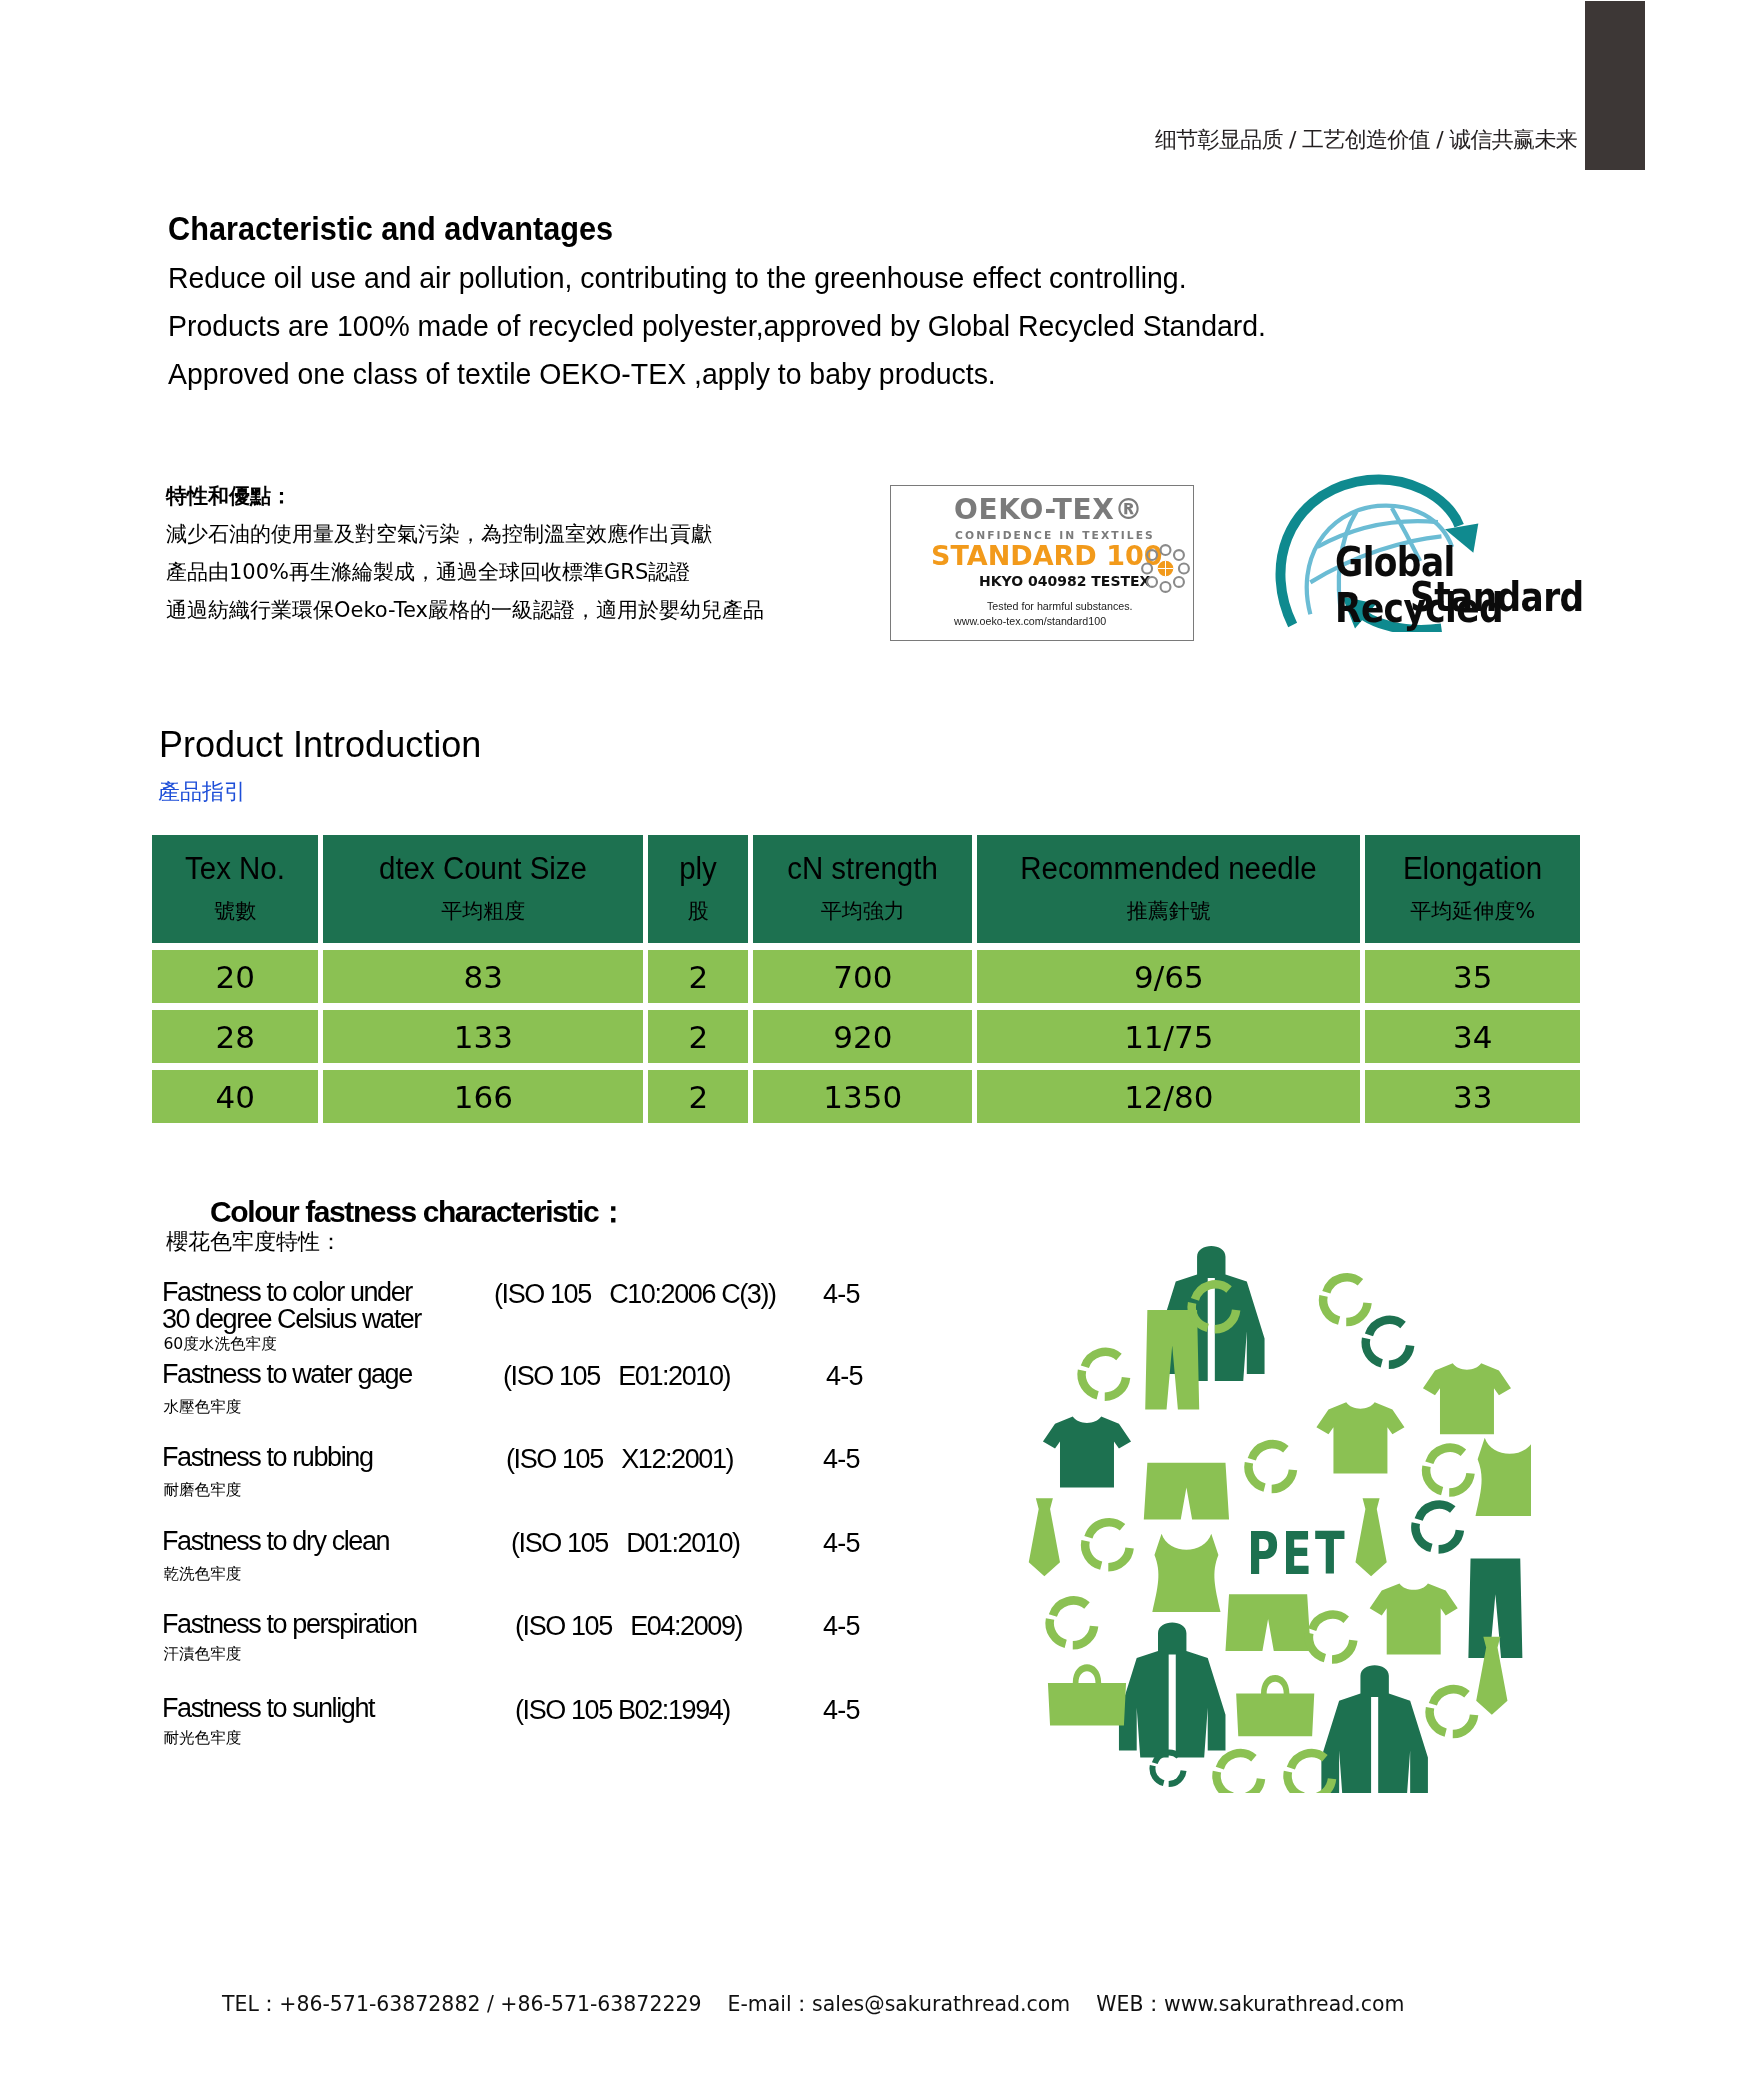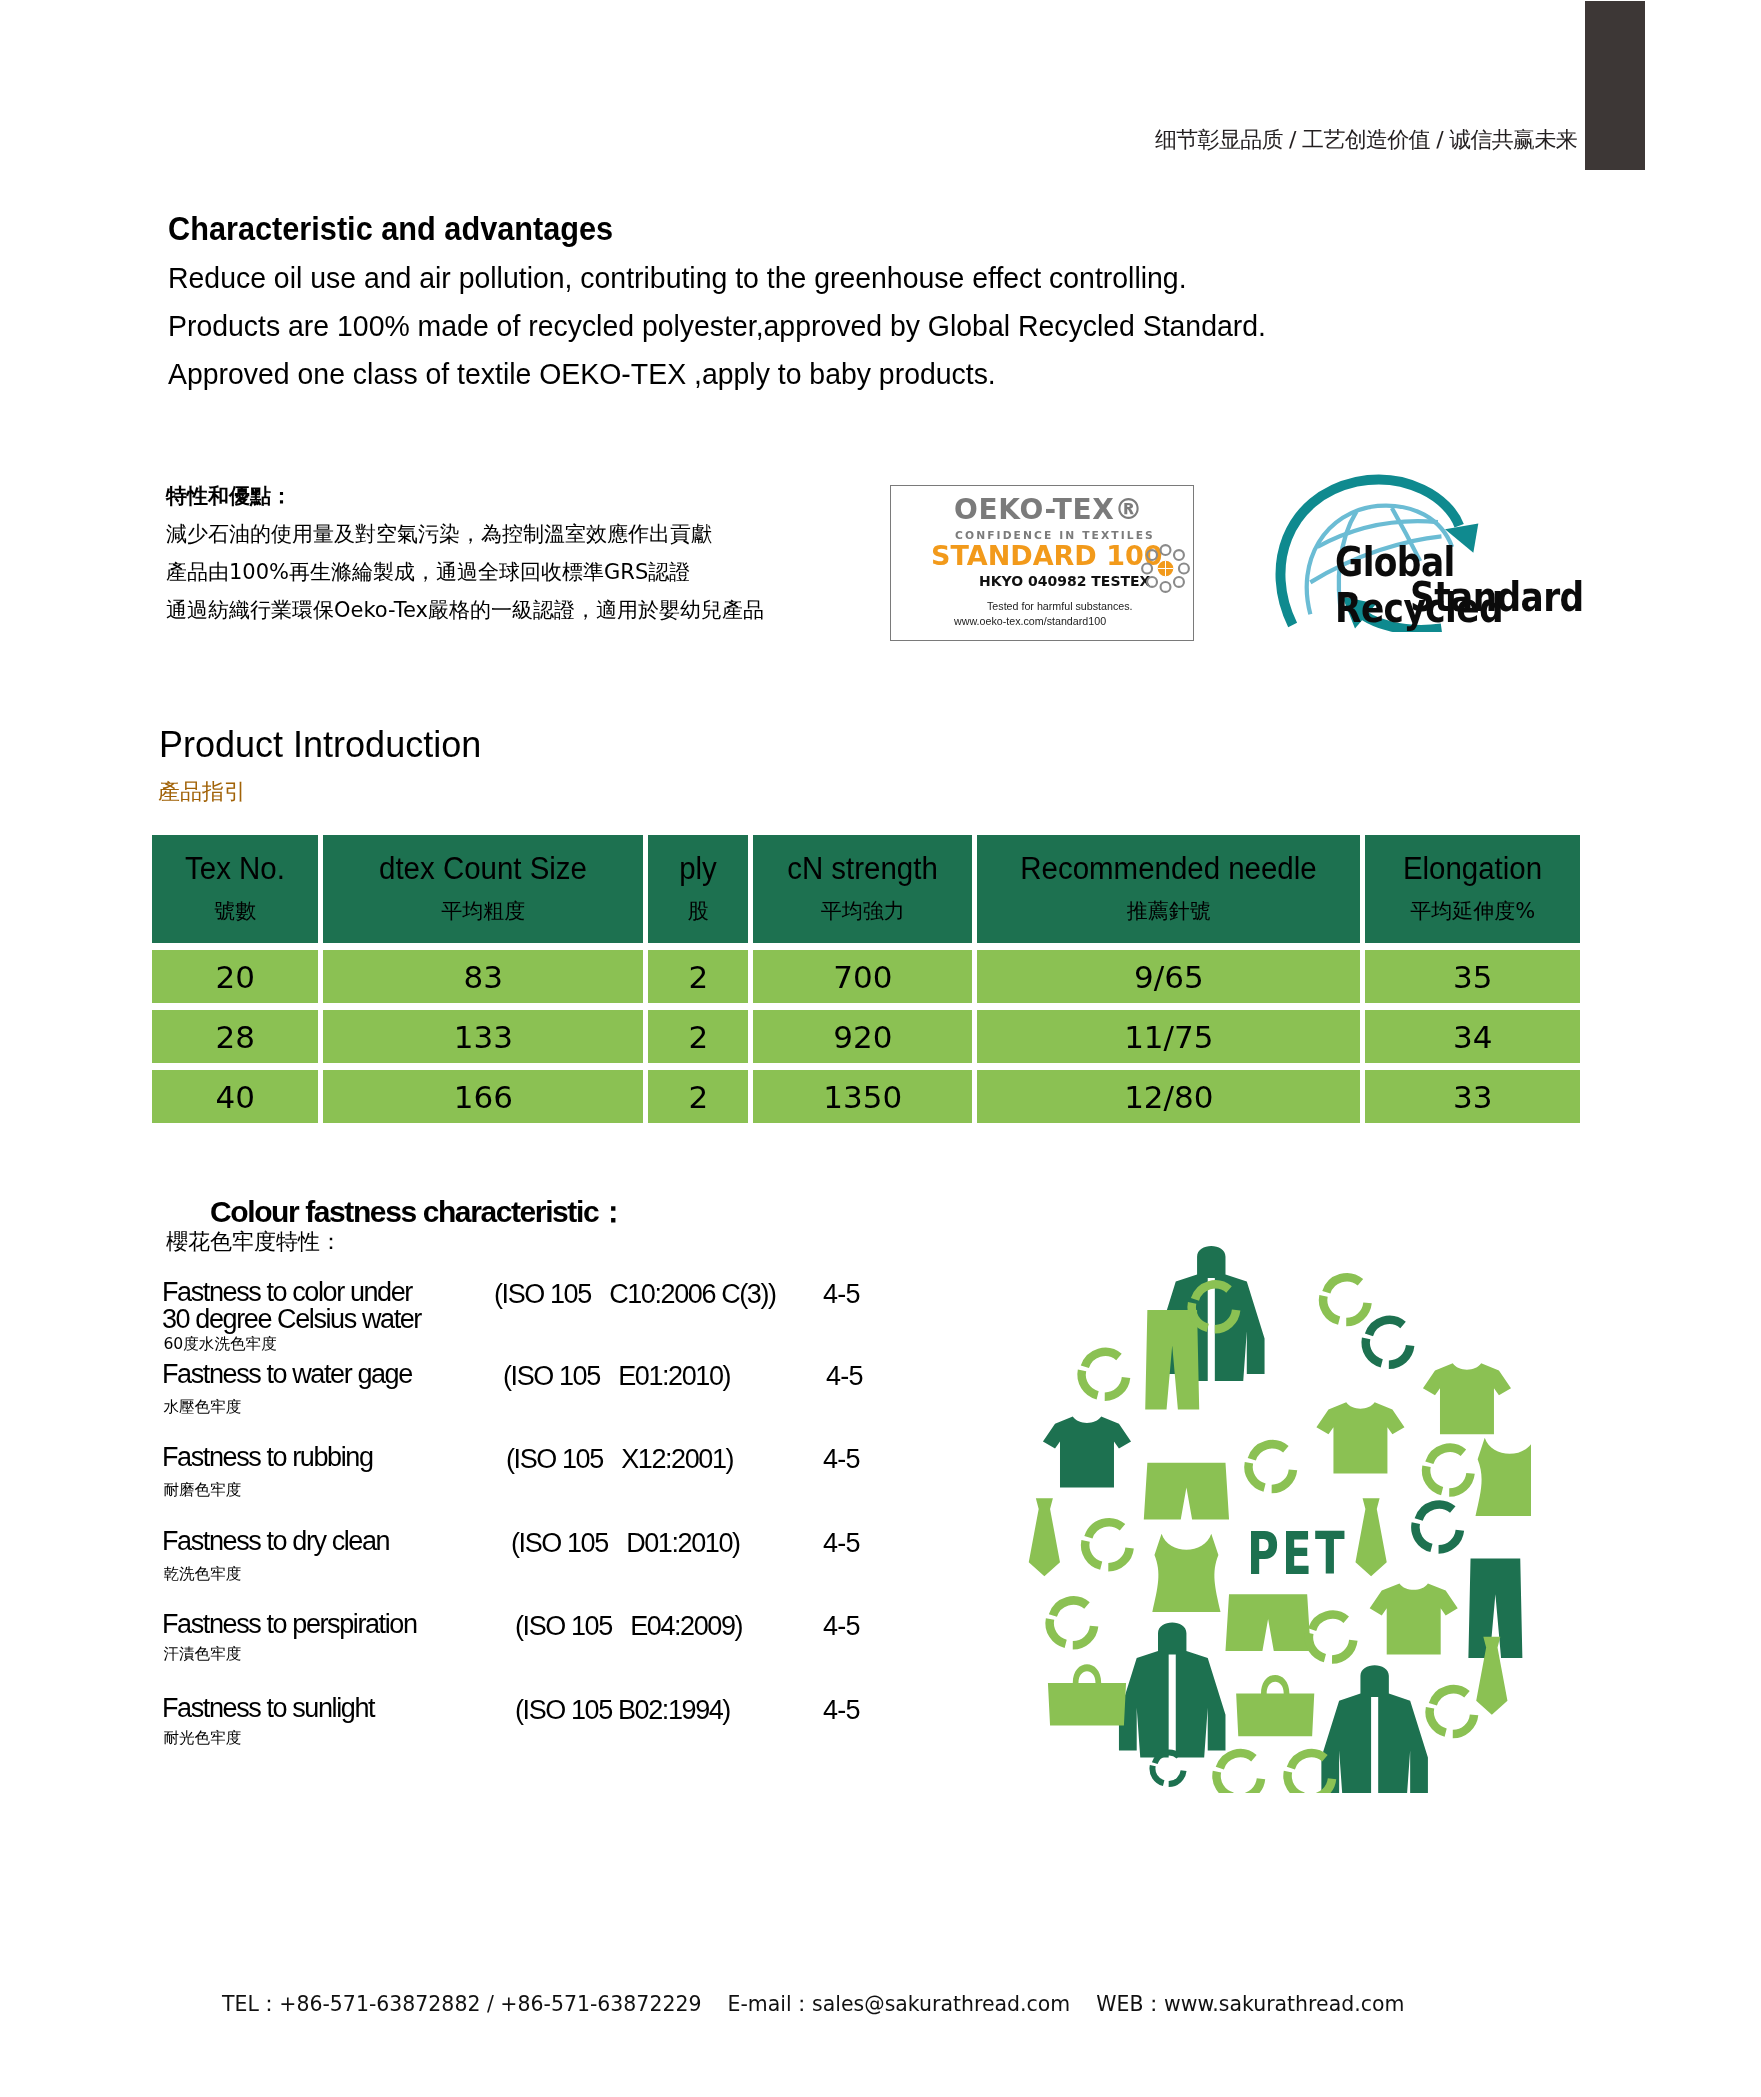--- a/index.html
+++ b/index.html
@@ -25,21 +25,21 @@
   .oeko .url { position:absolute; left:63px; top:129px; font-size:10.7px; color:#222; font-family:"Liberation Sans", sans-serif; }
   .oeko .flower { position:absolute; left:249px; top:57px; width:51px; height:51px; }
 
   .grs { left:1271px; top:469px; width:348px; height:163px; }
   .grs .t1 { position:absolute; left:64px; top:70px; font-size:40px; font-weight:bold; color:#0b0b0b;
              font-family:"DejaVu Sans", sans-serif; letter-spacing:-0.7px; transform:scaleX(0.86); transform-origin:left; }
   .grs .t2 { position:absolute; left:139px; top:105px; font-size:40px; font-weight:bold; color:#0b0b0b;
              font-family:"DejaVu Sans", sans-serif; letter-spacing:-0.7px; transform:scaleX(0.86); transform-origin:left; }
 
   .h2 { font-size:36px; font-weight:normal; color:#000; }
-  .h2-sub { font-family:"DejaVu Sans", sans-serif; font-size:22px; color:#a16207; }
+  .h2-sub { font-family:"DejaVu Sans", sans-serif; font-size:22px; color:#1d4ed8; }
 
   table.spec { position:absolute; left:153px; top:835px; border-collapse:separate; border-spacing:5.7px 7px; margin:-7px -5.7px; }
   table.spec td, table.spec th { padding:0; text-align:center; color:#000; }
   table.spec th { background:#1d7150; height:108px; vertical-align:top; font-weight:normal; }
   table.spec th .en { display:block; font-size:31px; margin-top:15.6px; transform:scaleX(0.95); }
   table.spec th .cn { display:block; font-size:21px; margin-top:10px; font-family:"DejaVu Sans", sans-serif; }
   table.spec td { background:#8bc153; height:53px; font-size:31px; font-family:"DejaVu Sans", sans-serif; }
 
   .cf-title { font-size:30px; font-weight:bold; color:#000; letter-spacing:-1.4px;margin-left:48px; }
   .cf-sub { font-family:Liberation Mono, monospace; font-size:22px; color:#000; }

